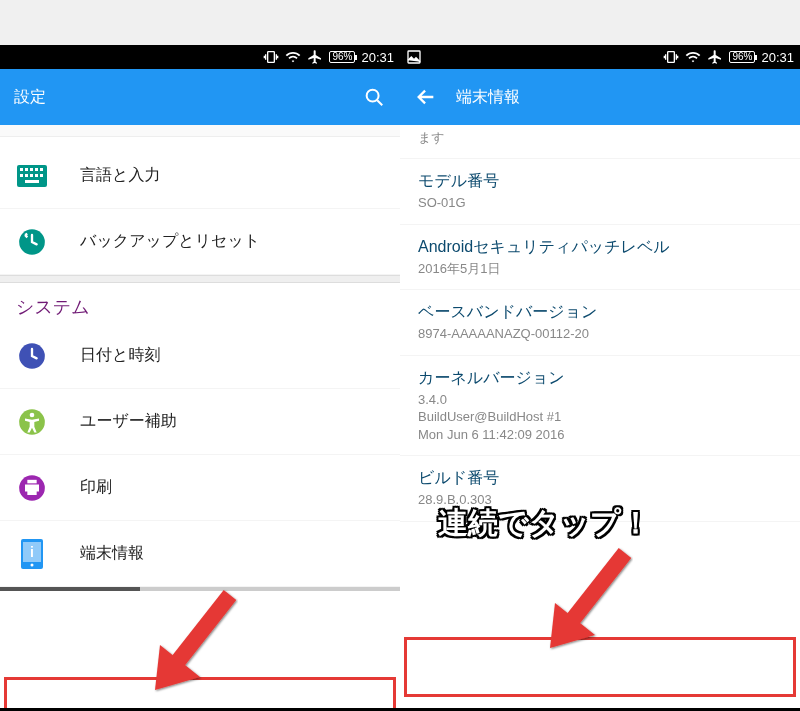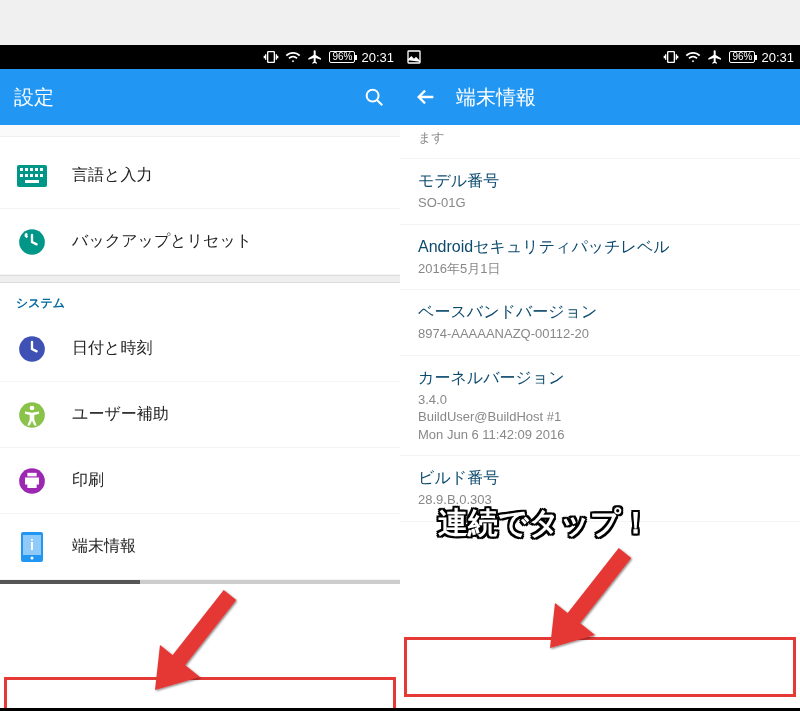--- a/index.html
+++ b/index.html
@@ -7,35 +7,35 @@
     .phone { width: 400px; height: 711px; background: #fff; display: flex; flex-direction: column; position: relative; margin-top: 45px; }
 
     
     .status-bar { height: 24px; background: #000; color: #fff; display: flex; align-items: center; justify-content: flex-end; padding: 0 6px; gap: 6px; font-size: 13px; }
     .status-bar .sb-icon { display: inline-flex; align-items: center; }
     .battery-box { border: 1.5px solid #fff; border-radius: 2px; padding: 0 2px; font-size: 10px; line-height: 1; position: relative; }
     .battery-box::after { content:""; position:absolute; right:-3px; top:25%; width:2px; height:50%; background:#fff; }
     .phone-right .status-bar .sb-gallery { margin-right: auto; }
 
     
-    .app-bar { height: 56px; background: #2196F3; color: #fff; display: flex; align-items: center; padding: 0 14px; gap: 18px; font-size: 20px; font-weight: 500; }
+    .app-bar { height: 56px; background: #2196F3; color: #fff; display: flex; align-items: center; padding: 0 14px; gap: 18px; font-size: 16px; font-weight: 500; }
     .app-bar .title { flex: 1; }
     .app-bar .ab-icon { width: 24px; height: 24px; display: flex; align-items: center; justify-content: center; }
 
     
     .content { flex: 1; overflow: hidden; background: #fff; position: relative; }
     .peek-row { height: 12px; border-bottom: 1px solid #eee; background:#fafafa; margin-bottom: 6px; }
 
-    .row { display: flex; align-items: center; height: 66px; padding: 0 16px; border-bottom: 1px solid #f4f4f4; gap: 24px; }
+    .row { display: flex; align-items: center; height: 66px; padding: 0 16px; border-bottom: 1px solid #f4f4f4; gap: 32px; }
     .row:last-child { border-bottom: none; }
     .row .icon { width: 32px; height: 32px; display:flex; align-items:center; justify-content:center; flex-shrink: 0; }
     .row .label { font-size: 16px; color: #222; }
 
     .section-divider { height: 8px; background: #efefef; border-top:1px solid #ddd; border-bottom:1px solid #ddd; }
-    .section-header { padding: 12px 16px 4px; font-size: 12px; color: #0369a1; font-weight: bold; }
+    .section-header { padding: 12px 16px 4px; font-size: 18px; color: #701a75; }
 
     
     .info-row { padding: 12px 18px; border-bottom: 1px solid #f4f4f4; }
     .info-row .title { font-size: 16px; color: #0c4a6e; margin-bottom: 2px; }
     .info-row .sub { font-size: 13px; color: #888; line-height: 1.35; }
     .clipped-top { height: 34px; padding: 4px 18px 0; font-size: 13px; color: #888; border-bottom:1px solid #f4f4f4; overflow:hidden; }
 
     
     .nav-bar { height: 48px; background: #000; display: flex; align-items:center; justify-content: space-around; }
     .nav-bar .nb-icon { color: #fff; }

